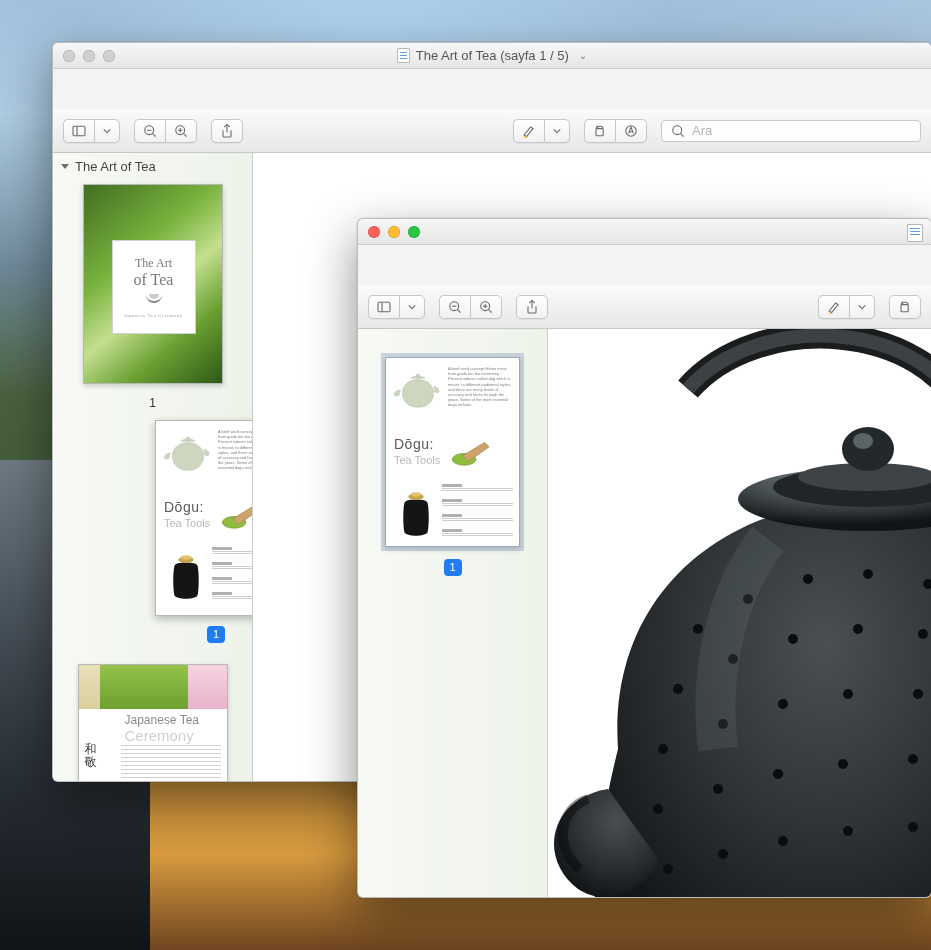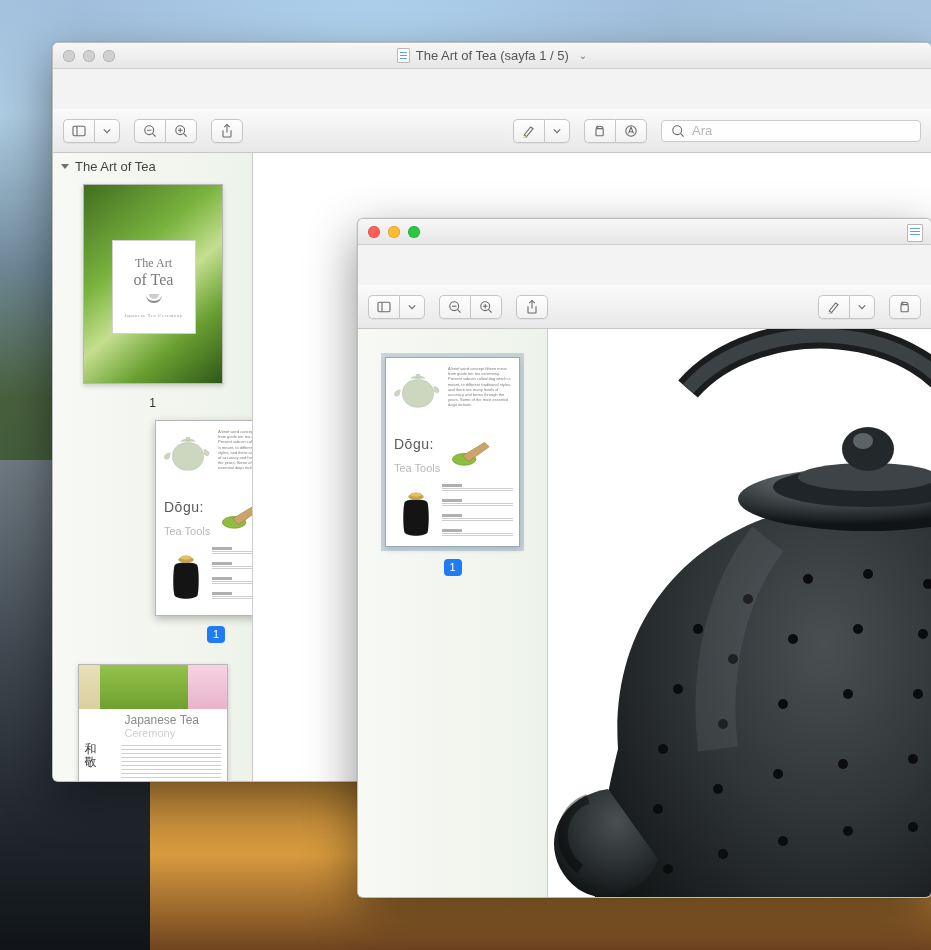--- a/index.html
+++ b/index.html
@@ -160,21 +160,21 @@
     .dogu .kettle-sm{
       position:absolute;left:6px;top:6px;width:52px;height:52px;
     }
     .dogu .txtcol{
       position:absolute;left:62px;top:8px;right:6px;font-size:4px;line-height:1.3;color:#7d7d7d;
     }
     .dogu .title{
       position:absolute;left:8px;top:78px;font-size:14px;color:#5a5a5a;font-weight:400;letter-spacing:.5px;
     }
     .dogu .subtitle{
-      position:absolute;left:8px;top:104px;font-size:11px;color:#b8b8b8;font-weight:300;
+      position:absolute;left:8px;top:96px;font-size:11px;color:#b8b8b8;font-weight:300;
     }
     .dogu .matcha{
       position:absolute;left:60px;top:72px;width:48px;height:44px;
     }
     .dogu .jar{
       position:absolute;left:10px;top:128px;width:40px;height:54px;
     }
     .dogu .lines{
       position:absolute;left:56px;top:126px;right:6px;height:62px;
       display:flex;flex-direction:column;gap:6px;
@@ -190,21 +190,21 @@
       position:absolute;left:0;right:0;top:0;height:44px;
       display:flex;
     }
     .jtc .topstrip div{flex:1;}
     .jtc .g{background:linear-gradient(#94c24b,#6ea030);}
     .jtc .p{background:linear-gradient(#f6d3e1,#e9b3cb);}
     .jtc .title{
       position:absolute;left:46px;top:48px;font-size:12px;color:#8b8b8b;font-weight:400;
     }
     .jtc .subtitle{
-      position:absolute;left:46px;top:62px;font-size:11px;color:#cfcfcf;font-weight:300;
+      position:absolute;left:46px;top:62px;font-size:15px;color:#cfcfcf;font-weight:300;
     }
     .jtc .kanji{
       position:absolute;left:6px;top:78px;width:30px;font-size:12px;color:#333;line-height:1.05;font-family:serif;
     }
     .jtc .para{
       position:absolute;left:42px;top:80px;right:6px;height:54px;
     }
     .jtc .para div{height:1px;background:#cfcfcf;margin-bottom:3px;}
 
     

